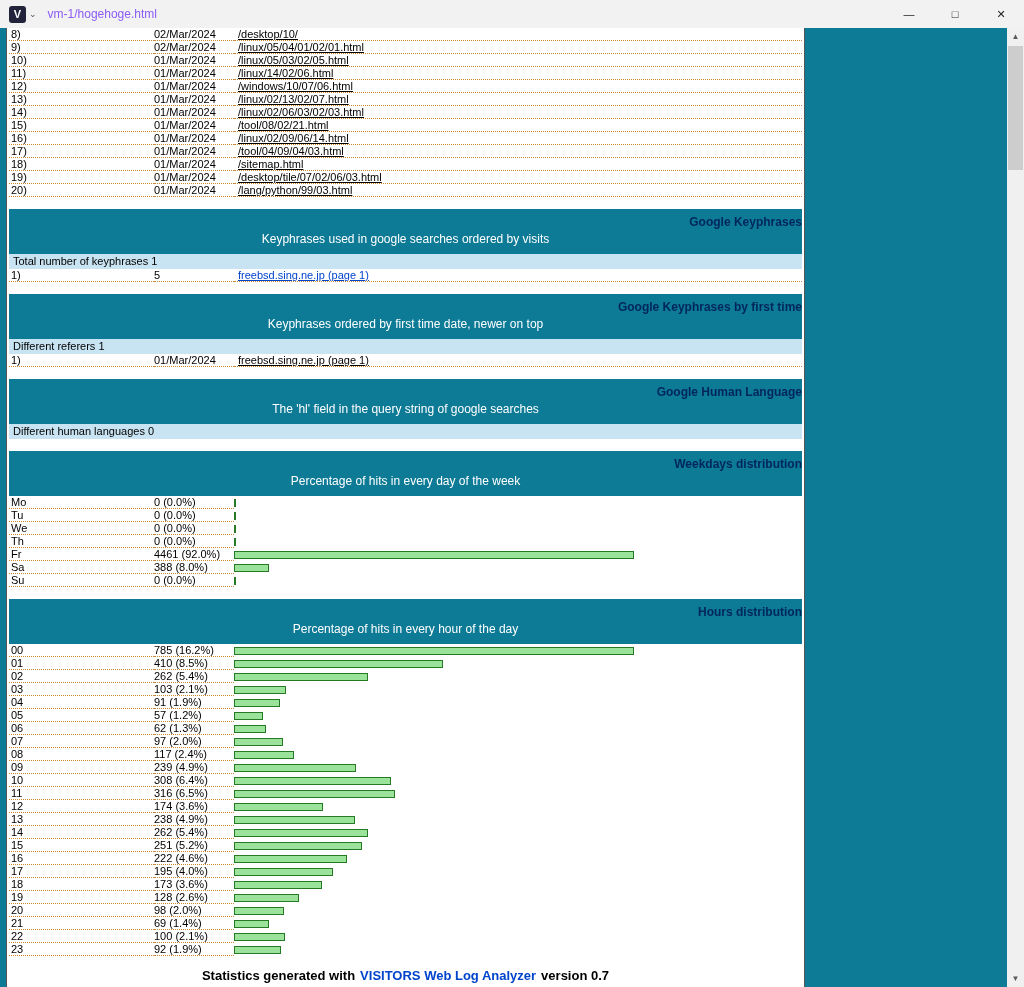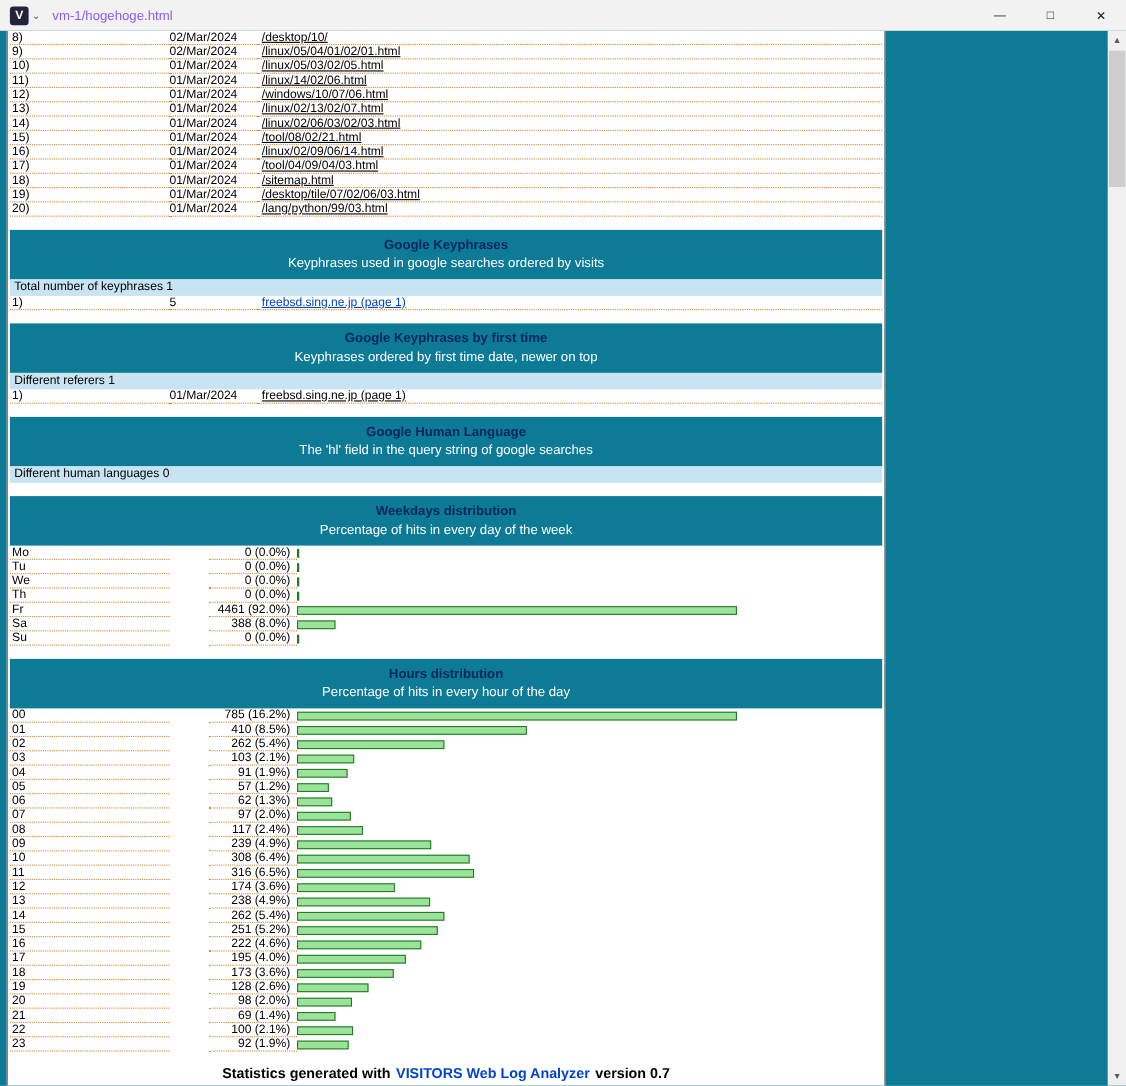--- a/index.html
+++ b/index.html
@@ -20,29 +20,29 @@
   .sb-arrow { width:17px; height:17px; display:flex; align-items:center; justify-content:center; font-size:8px; color:#5a5a5a; }
   .sb-arrow.down { position:absolute; bottom:0; }
   .sb-thumb { position:absolute; top:18px; left:1px; width:15px; height:124px; background:#cdcdcd; }
 
   
   .report { margin-left:6px; width:799px; background:#ffffff;
             border-left:1px solid #555; border-right:1px solid #555; border-bottom:1px solid #555;
             padding:0 2px 12px 2px; }
 
   .sec-header { background:var(--teal,#0d7a96); text-align:center; padding:5px 0 7px 0; margin-top:12px; }
-  .sec-title { font-size:12px; font-weight:bold; color:var(--header-title,#00265e); line-height:17px; }
+  .sec-title { font-size:12px; font-weight:bold; color:var(--header-title,#00265e); line-height:17px;text-align:right; }
   .sec-sub { font-size:12px; color:#ffffff; line-height:16px; }
 
   .info-row { background:var(--info-bg,#c8e4f2); font-size:11px; color:#000; padding:2px 0 2px 4px; line-height:11px; }
 
   .row { display:flex; height:13px; font-size:11px; line-height:12px; color:#000; }
   .c1 { width:145px; border-bottom:1px dotted var(--dot,#cc8833); padding-left:2px; white-space:nowrap; }
   .c2 { width:80px; border-bottom:1px dotted var(--dot,#cc8833); white-space:nowrap; }
-  .c2.right { text-align:right; padding-right:6px;margin-left:36px; }
+  .c2.right { text-align:left; padding-right:6px; }
   .c3 { flex:1; padding-left:4px; white-space:nowrap; }
   .c3.dotted { border-bottom:1px dotted var(--dot,#cc8833);text-decoration:underline; }
   a.lnk { color:var(--link,#0044cc); text-decoration:none; }
   .bar-cell { flex:1; display:flex; align-items:center; }
   .bar { height:8px; background:var(--bar-fill,#9be39b); border:1px solid var(--bar-border,#267a26); display:inline-block; }
 
   .footer { text-align:center; font-size:13px; font-weight:bold; color:#000; margin-top:12px; }
   .footer a { color:var(--link,#0044cc); text-decoration:none; margin:0 5px; }
 </style>
 </head>

